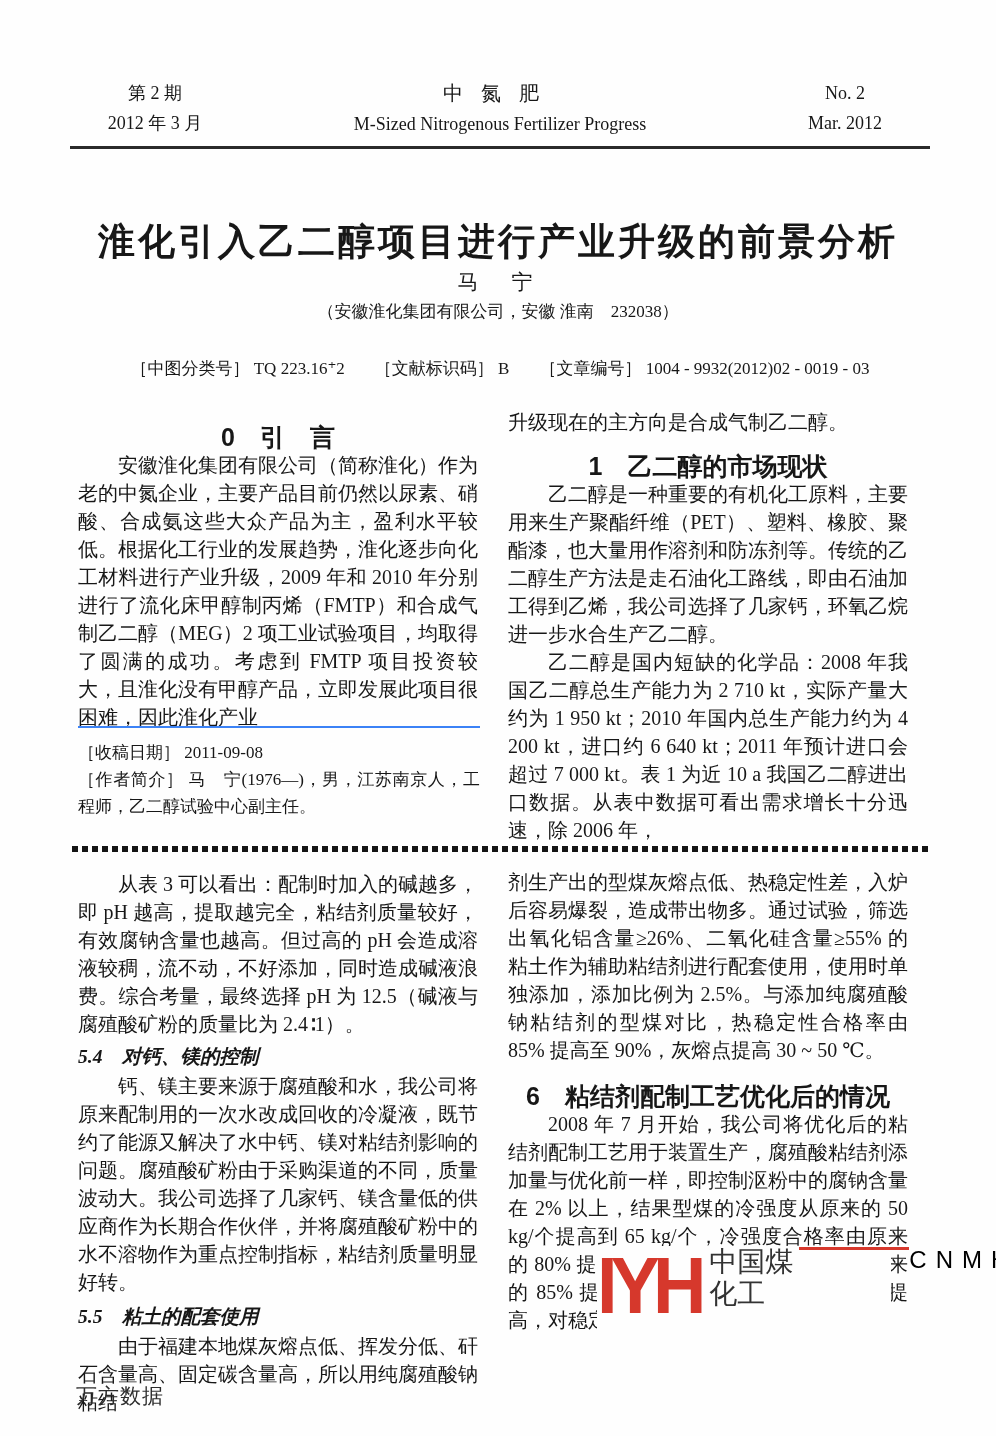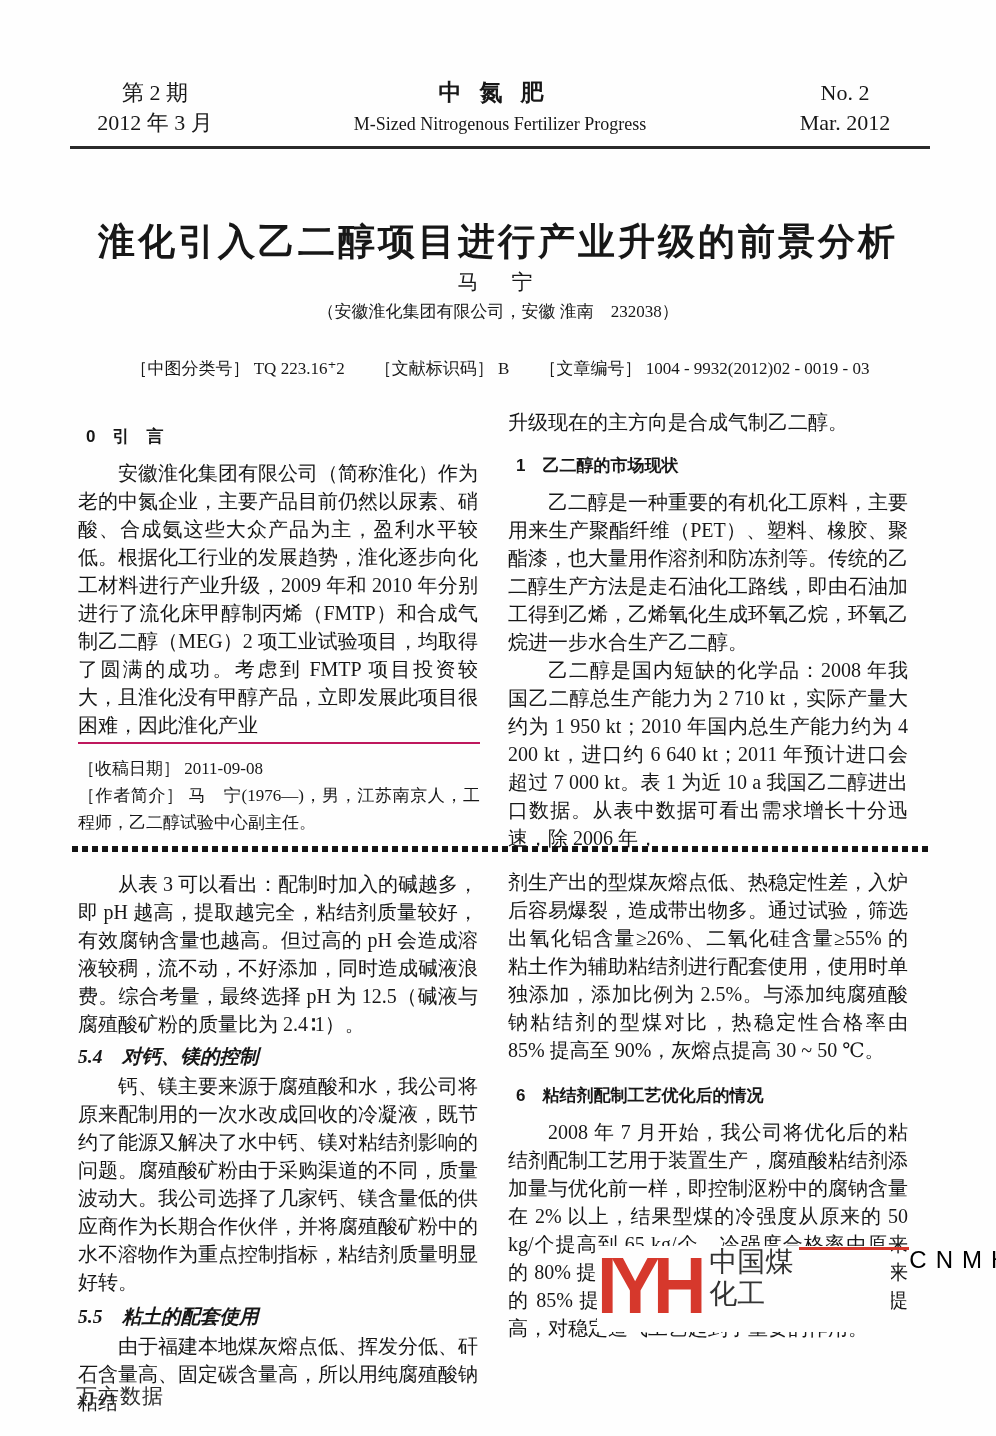--- a/index.html
+++ b/index.html
@@ -7,23 +7,23 @@
     position:relative;width:996px;height:1436px;margin:0 auto;
     background:#fefefe;color:#171717;
     font-family:"Liberation Serif","DejaVu Serif",serif;
     overflow:hidden;
   }
   
   .journal-header{
     position:absolute;left:70px;top:78px;width:860px;
     display:flex;justify-content:space-between;align-items:flex-start;
   }
-  .jh-left,.jh-right{width:170px;text-align:center;font-size:22px;line-height:30px;}
+  .jh-left,.jh-right{width:170px;text-align:center;font-size:18px;line-height:30px;}
   .jh-center{flex:1;text-align:center;}
-  .jh-cn{font-size:23px;letter-spacing:18px;font-weight:bold;line-height:30px;}
+  .jh-cn{font-size:20px;letter-spacing:18px;font-weight:normal;line-height:30px;}
   .jh-en{font-size:18px;line-height:32px;}
   .header-rule{position:absolute;left:70px;top:146px;width:860px;height:3px;background:#2a2a2a;}
   
   .article-title{
     position:absolute;left:0;top:192px;width:100%;text-align:center;
     font-family:"Liberation Sans","DejaVu Sans",sans-serif;
     font-size:37px;font-weight:bold;letter-spacing:3px;
   }
   .author{position:absolute;left:0;top:268px;width:100%;text-align:center;font-size:21px;letter-spacing:6px;}
   .affiliation{position:absolute;left:0;top:300px;width:100%;text-align:center;font-size:17px;}
@@ -31,33 +31,33 @@
     position:absolute;left:70px;top:357px;width:860px;
     display:flex;justify-content:center;gap:30px;font-size:17px;white-space:nowrap;
   }
   .meta-label{font-family:"Liberation Sans","DejaVu Sans",sans-serif;font-weight:normal;}
   
   .col{position:absolute;width:400px;font-size:20px;line-height:28px;text-align:justify;}
   .col p{margin:0;}
   .indent{text-indent:2em;}
   .sec-h1{
     font-family:"Liberation Sans","DejaVu Sans",sans-serif;
-    font-weight:bold;font-size:17px;text-align:left;margin:8px;
+    font-weight:bold;font-size:25px;text-align:center;margin:0;
   }
   .sec-h3{font-weight:bold;font-style:italic;font-size:19.5px;text-align:left;margin:0;line-height:30px;}
   .top-left{left:78px;top:417px;}
   .top-right{left:508px;top:408px;}
   .bottom-left{left:78px;top:870px;}
   .bottom-right{left:508px;top:868px;}
   .h0{margin-top:6px;}
   .after-h{margin-top:16px;}
   
   .footnote{
-    position:absolute;left:78px;top:742px;width:402px;
-    border-top:2px solid #be185d;padding-top:11px;
+    position:absolute;left:78px;top:726px;width:402px;
+    border-top:2px solid #3b82f6;padding-top:11px;
     font-size:17px;line-height:27px;text-align:justify;
   }
   .footnote p{margin:0;}
   
   .fancy-divider{
     position:absolute;left:72px;top:846px;width:856px;height:6px;
     background:repeating-linear-gradient(90deg,#141414 0 6px,transparent 6px 10px);
   }
   
   .watermark{
@@ -121,21 +121,21 @@
   </div>
 
   <div class="col top-left">
     <h2 class="sec-h1 h0">0　引　言</h2>
     <p class="indent after-h">安徽淮化集团有限公司（简称淮化）作为老的中氮企业，主要产品目前仍然以尿素、硝酸、合成氨这些大众产品为主，盈利水平较低。根据化工行业的发展趋势，淮化逐步向化工材料进行产业升级，2009 年和 2010 年分别进行了流化床甲醇制丙烯（FMTP）和合成气制乙二醇（MEG）2 项工业试验项目，均取得了圆满的成功。考虑到 FMTP 项目投资较大，且淮化没有甲醇产品，立即发展此项目很困难，因此淮化产业</p>
   </div>
 
   <div class="col top-right">
     <p>升级现在的主方向是合成气制乙二醇。</p>
     <h2 class="sec-h1" style="margin-top:16px;">1　乙二醇的市场现状</h2>
-    <p class="indent after-h">乙二醇是一种重要的有机化工原料，主要用来生产聚酯纤维（PET）、塑料、橡胶、聚酯漆，也大量用作溶剂和防冻剂等。传统的乙二醇生产方法是走石油化工路线，即由石油加工得到乙烯，乙烯氧化生成环氧乙烷，环氧乙烷进一步水合生产乙二醇。</p>
+    <p class="indent after-h">乙二醇是一种重要的有机化工原料，主要用来生产聚酯纤维（PET）、塑料、橡胶、聚酯漆，也大量用作溶剂和防冻剂等。传统的乙二醇生产方法是走石油化工路线，即由石油加工得到乙烯，我公司选择了几家钙，环氧乙烷进一步水合生产乙二醇。</p>
     <p class="indent">乙二醇是国内短缺的化学品：2008 年我国乙二醇总生产能力为 2 710 kt，实际产量大约为 1 950 kt；2010 年国内总生产能力约为 4 200 kt，进口约 6 640 kt；2011 年预计进口会超过 7 000 kt。表 1 为近 10 a 我国乙二醇进出口数据。从表中数据可看出需求增长十分迅速，除 2006 年，</p>
   </div>
 
   <div class="footnote">
     <p>
       <span class="meta-label">［收稿日期］</span>
       <span>2011-09-08</span>
     </p>
     <p>
       <span class="meta-label">［作者简介］</span>

